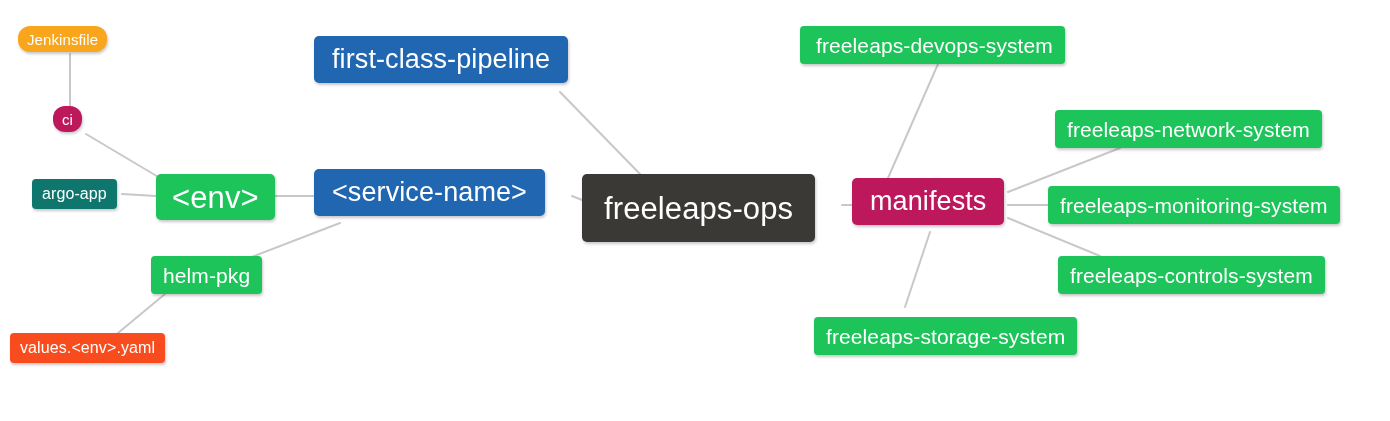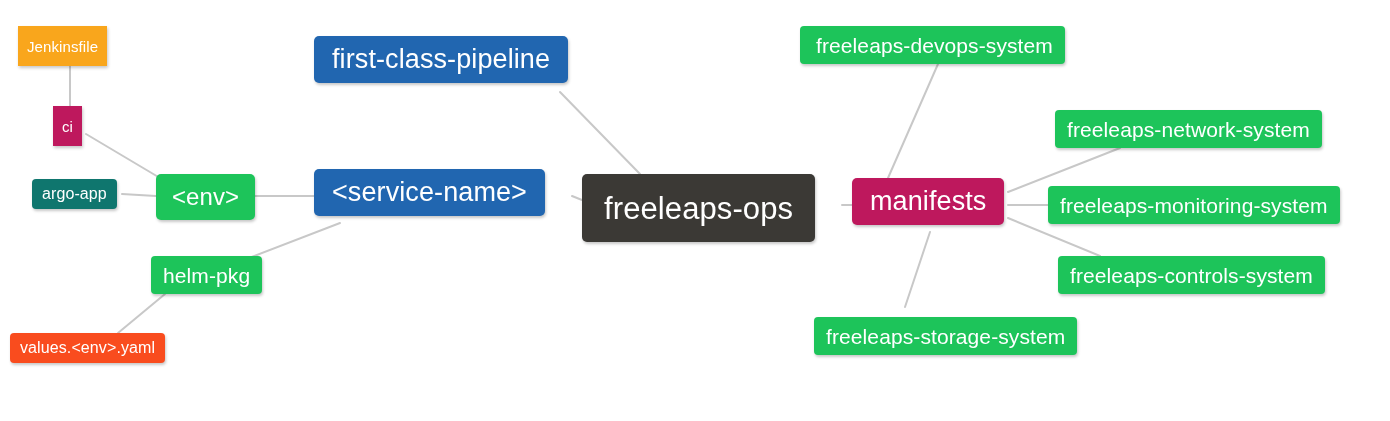--- a/index.html
+++ b/index.html
@@ -41,24 +41,24 @@
     padding: 0 12px;
     letter-spacing: 0.1px;
   }
   .node-label {
     display: block;
     white-space: nowrap;
   }
   
   .tier-root   { font-size: 31px; height: 68px; border-radius: 5px; padding: 8px 22px; }
   .tier-main   { font-size: 27px; height: 47px; border-radius: 5px; padding: 0 18px; }
-  .tier-branch { font-size: 24px; height: 46px; border-radius: 5px; padding: 0 16px; }
+  .tier-branch { font-size: 31px; height: 46px; border-radius: 5px; padding: 0 16px; }
   .tier-leaf   { font-size: 21px; height: 38px; border-radius: 4px; padding: 0 12px; }
   .tier-small  { font-size: 16px; height: 30px; border-radius: 4px; padding: 0 10px; }
-  .tier-tiny   { font-size: 15px; height: 40px; border-radius: 0; padding: 12px 9px; }
+  .tier-tiny   { font-size: 15px; height: 26px; border-radius: 12px; padding: 12px 9px; }
 </style>
 </head>
 <body>
 
 <div id="mindmap-canvas">
 
   <svg id="edge-layer" width="1390" height="421" viewBox="0 0 1390 421" xmlns="http://www.w3.org/2000/svg">
       <line x1="70" y1="54" x2="70" y2="106" stroke="#c8c8c8" stroke-width="2" stroke-linecap="round"></line>
       <line x1="86" y1="134" x2="160" y2="178" stroke="#c8c8c8" stroke-width="2" stroke-linecap="round"></line>
       <line x1="122" y1="194" x2="156" y2="196" stroke="#c8c8c8" stroke-width="2" stroke-linecap="round"></line>

